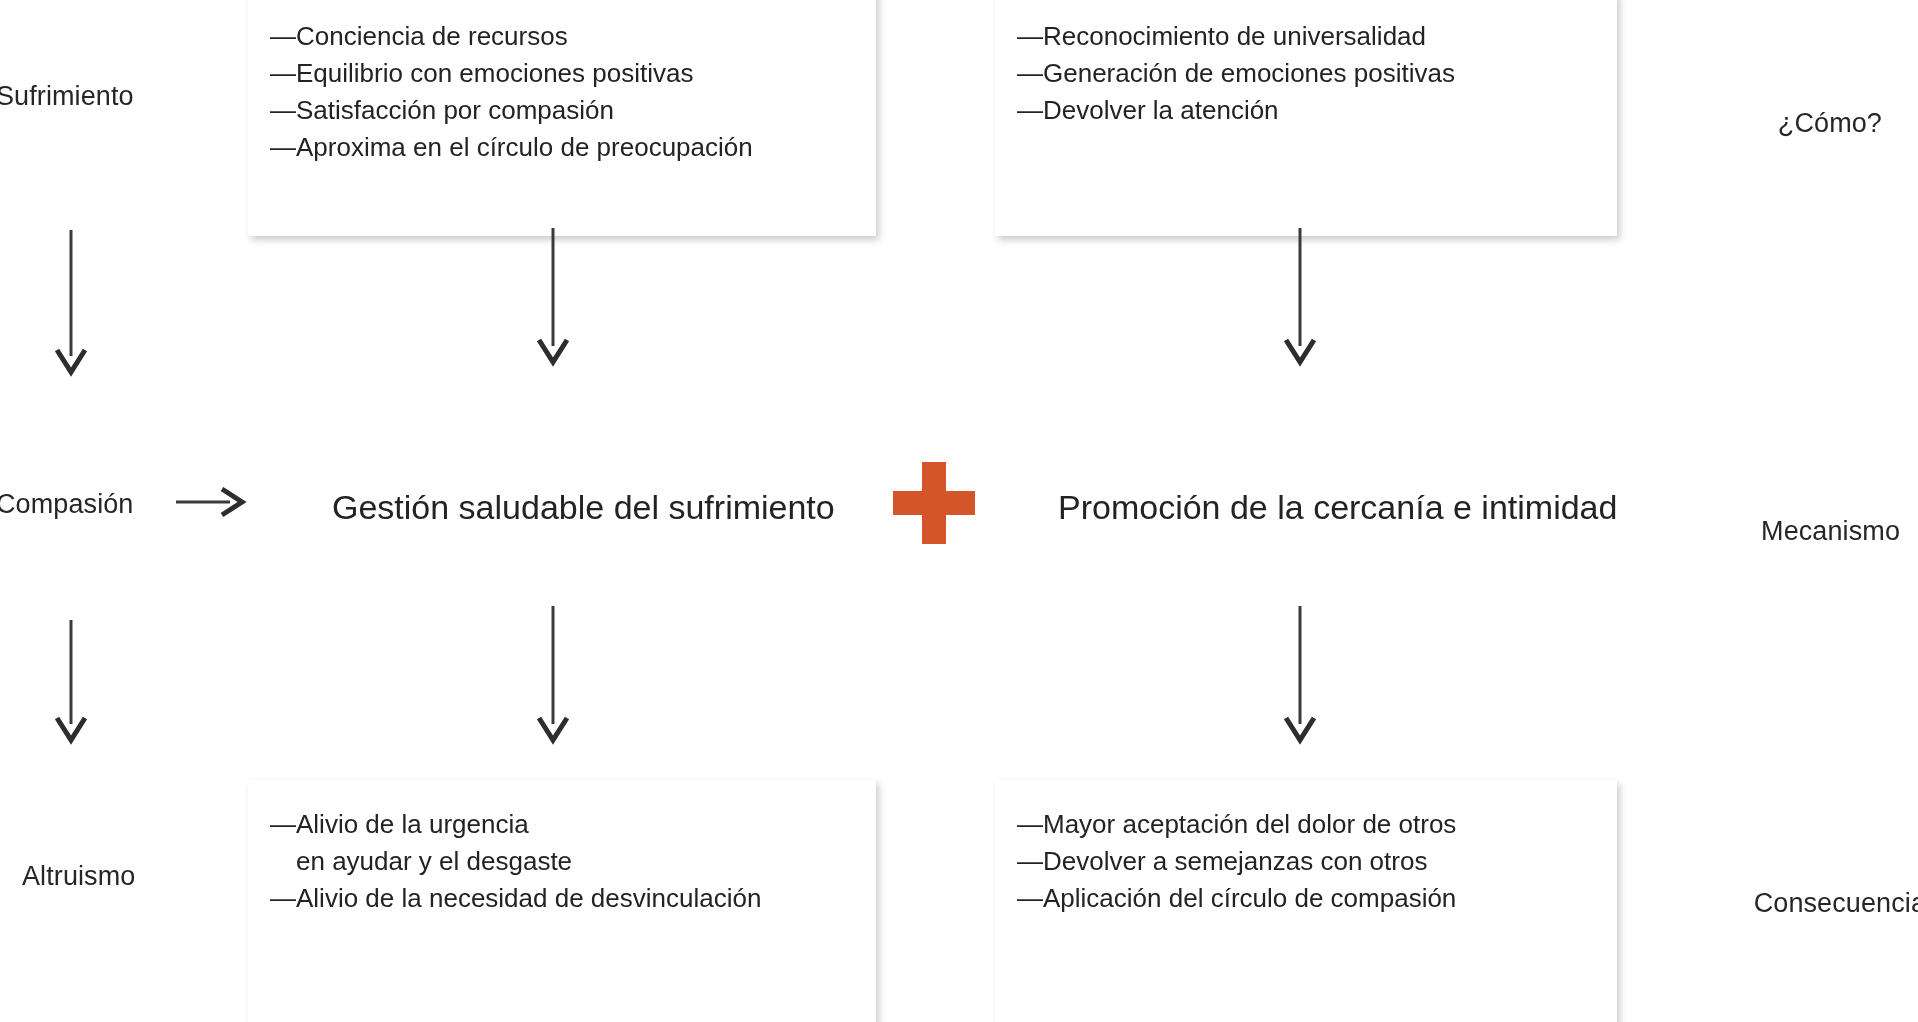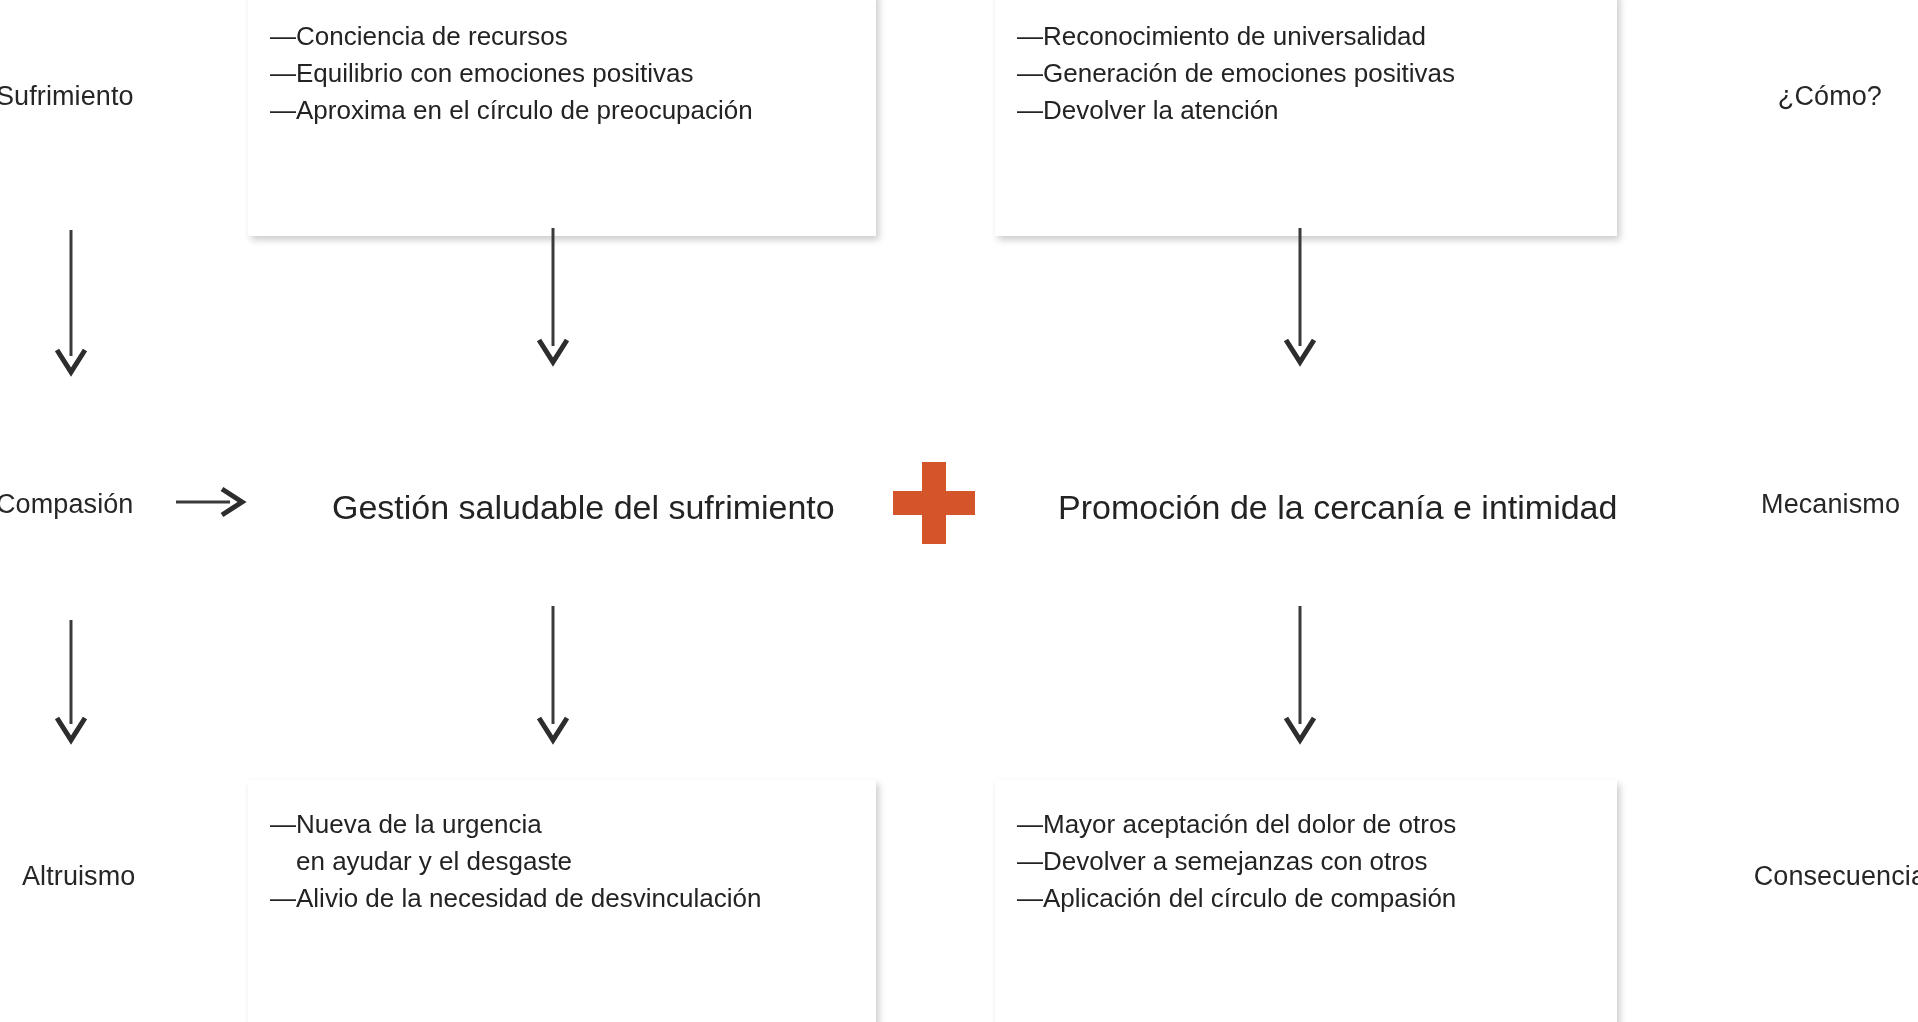--- a/index.html
+++ b/index.html
@@ -24,21 +24,21 @@
   
   .side-label {
     position: absolute;
     font-size: 27px;
     line-height: 1.2;
     color: #262626;
     white-space: nowrap;
     letter-spacing: 0.1px;
   }
   .side-label.left  { text-align: left; }
-  .side-label.right { text-align: right; }
+  .side-label.right { text-align: right; margin-top: 27px; }
 
   
   .box {
     position: absolute;
     background: #ffffff;
     box-shadow: 3px 4px 7px rgba(0,0,0,0.20);
     box-sizing: border-box;
     padding: 26px 0 0 0;
   }
   .box-list {
@@ -97,35 +97,36 @@
   <div class="side-label right" style="right:36px; top:80px;">¿Cómo?</div>
 
   <div class="side-label right" style="right:18px; top:488px;text-align:right;">Mecanismo</div>
 
   <div class="side-label right" style="right:-8px; top:860px;">Consecuencia</div>
 
   <div class="box" style="left:248px; top:-8px; width:628px; height:244px;">
     <ul class="box-list">
       <li><span class="dash">—</span><span>Conciencia de recursos</span></li>
       <li><span class="dash">—</span><span>Equilibrio con emociones positivas</span></li>
+      <li><span class="dash">—</span><span>Satisfacción por compasión</span></li>
       <li><span class="dash">—</span><span>Aproxima en el círculo de preocupación</span></li>
     </ul>
   </div>
 
   <div class="box" style="left:995px; top:-8px; width:622px; height:244px;">
     <ul class="box-list">
       <li><span class="dash">—</span><span>Reconocimiento de universalidad</span></li>
       <li><span class="dash">—</span><span>Generación de emociones positivas</span></li>
       <li><span class="dash">—</span><span>Devolver la atención</span></li>
     </ul>
   </div>
 
   <div class="box" style="left:248px; top:780px; width:628px; height:250px;">
     <ul class="box-list">
-      <li><span class="dash">—</span><span>Nueva de la urgencia</span></li>
+      <li><span class="dash">—</span><span>Alivio de la urgencia</span></li>
       <li><span class="cont"></span><span>en ayudar y el desgaste</span></li>
       <li><span class="dash">—</span><span>Alivio de la necesidad de desvinculación</span></li>
     </ul>
   </div>
 
   <div class="box" style="left:995px; top:780px; width:622px; height:250px;">
     <ul class="box-list">
       <li><span class="dash">—</span><span>Mayor aceptación del dolor de otros</span></li>
       <li><span class="dash">—</span><span>Devolver a semejanzas con otros</span></li>
       <li><span class="dash">—</span><span>Aplicación del círculo de compasión</span></li>

